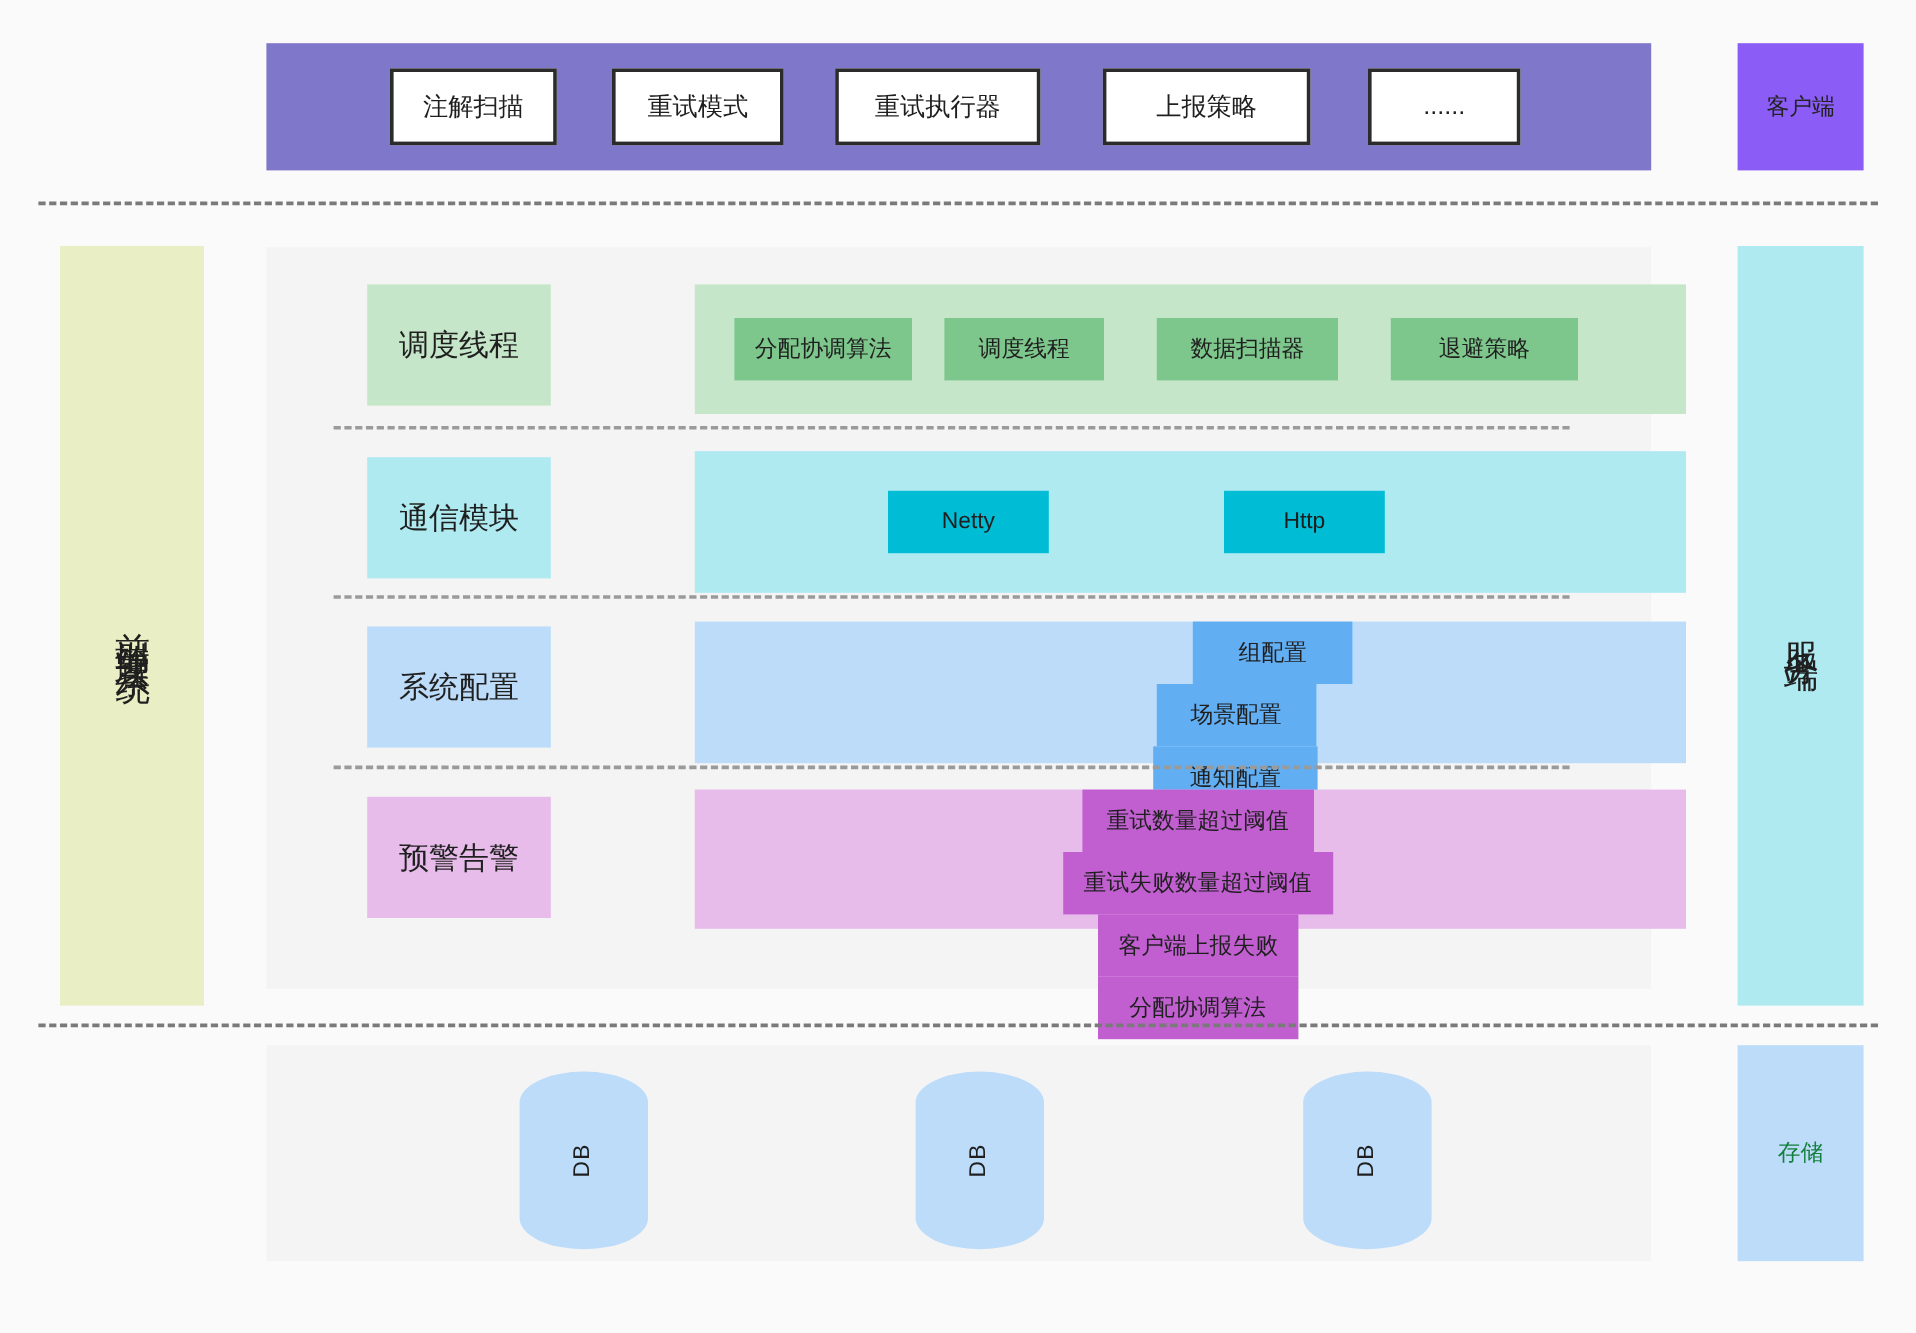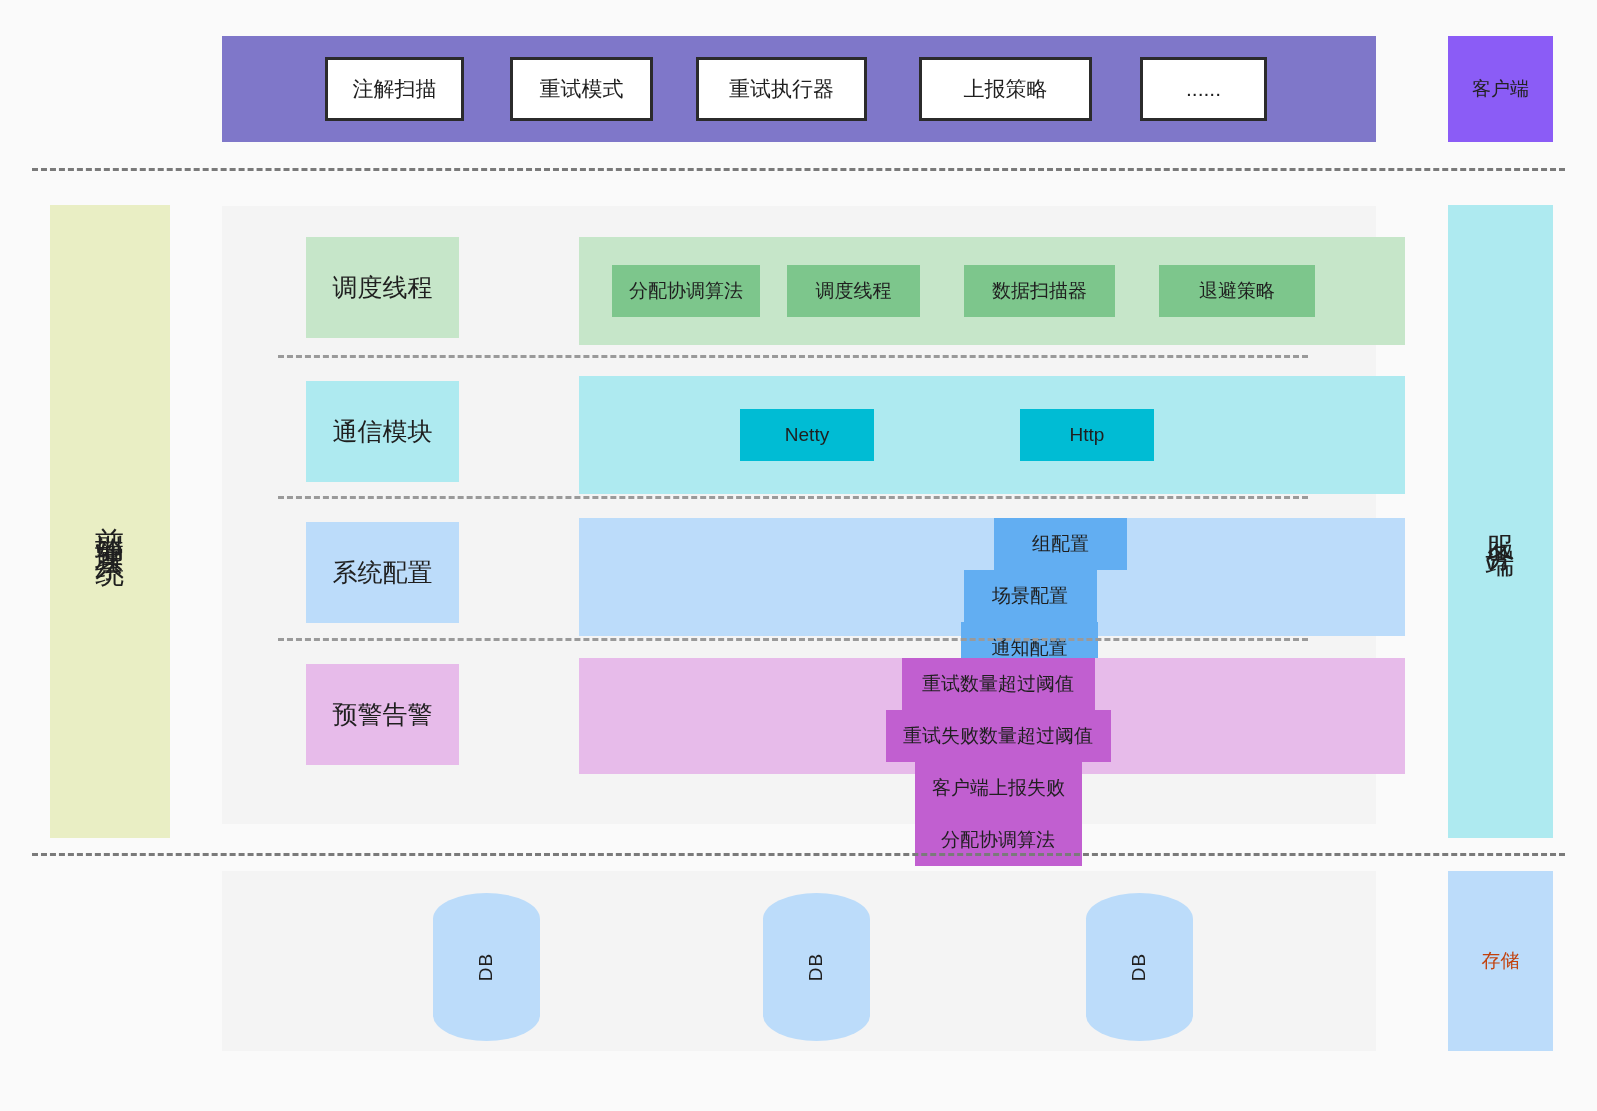--- a/index.html
+++ b/index.html
@@ -87,21 +87,21 @@
     font-size: 29px;
     color: #1f1f1f;
   }
   #storage-label {
     left: 1448px;
     top: 871px;
     width: 105px;
     height: 180px;
     background: #bcdcfa;
     font-size: 19px;
-    color: #c2410c;
+    color: #15803d;
   }
 
   
   #server-panel {
     left: 222px;
     top: 206px;
     width: 1154px;
     height: 618px;
     background: #f4f4f4;
   }

